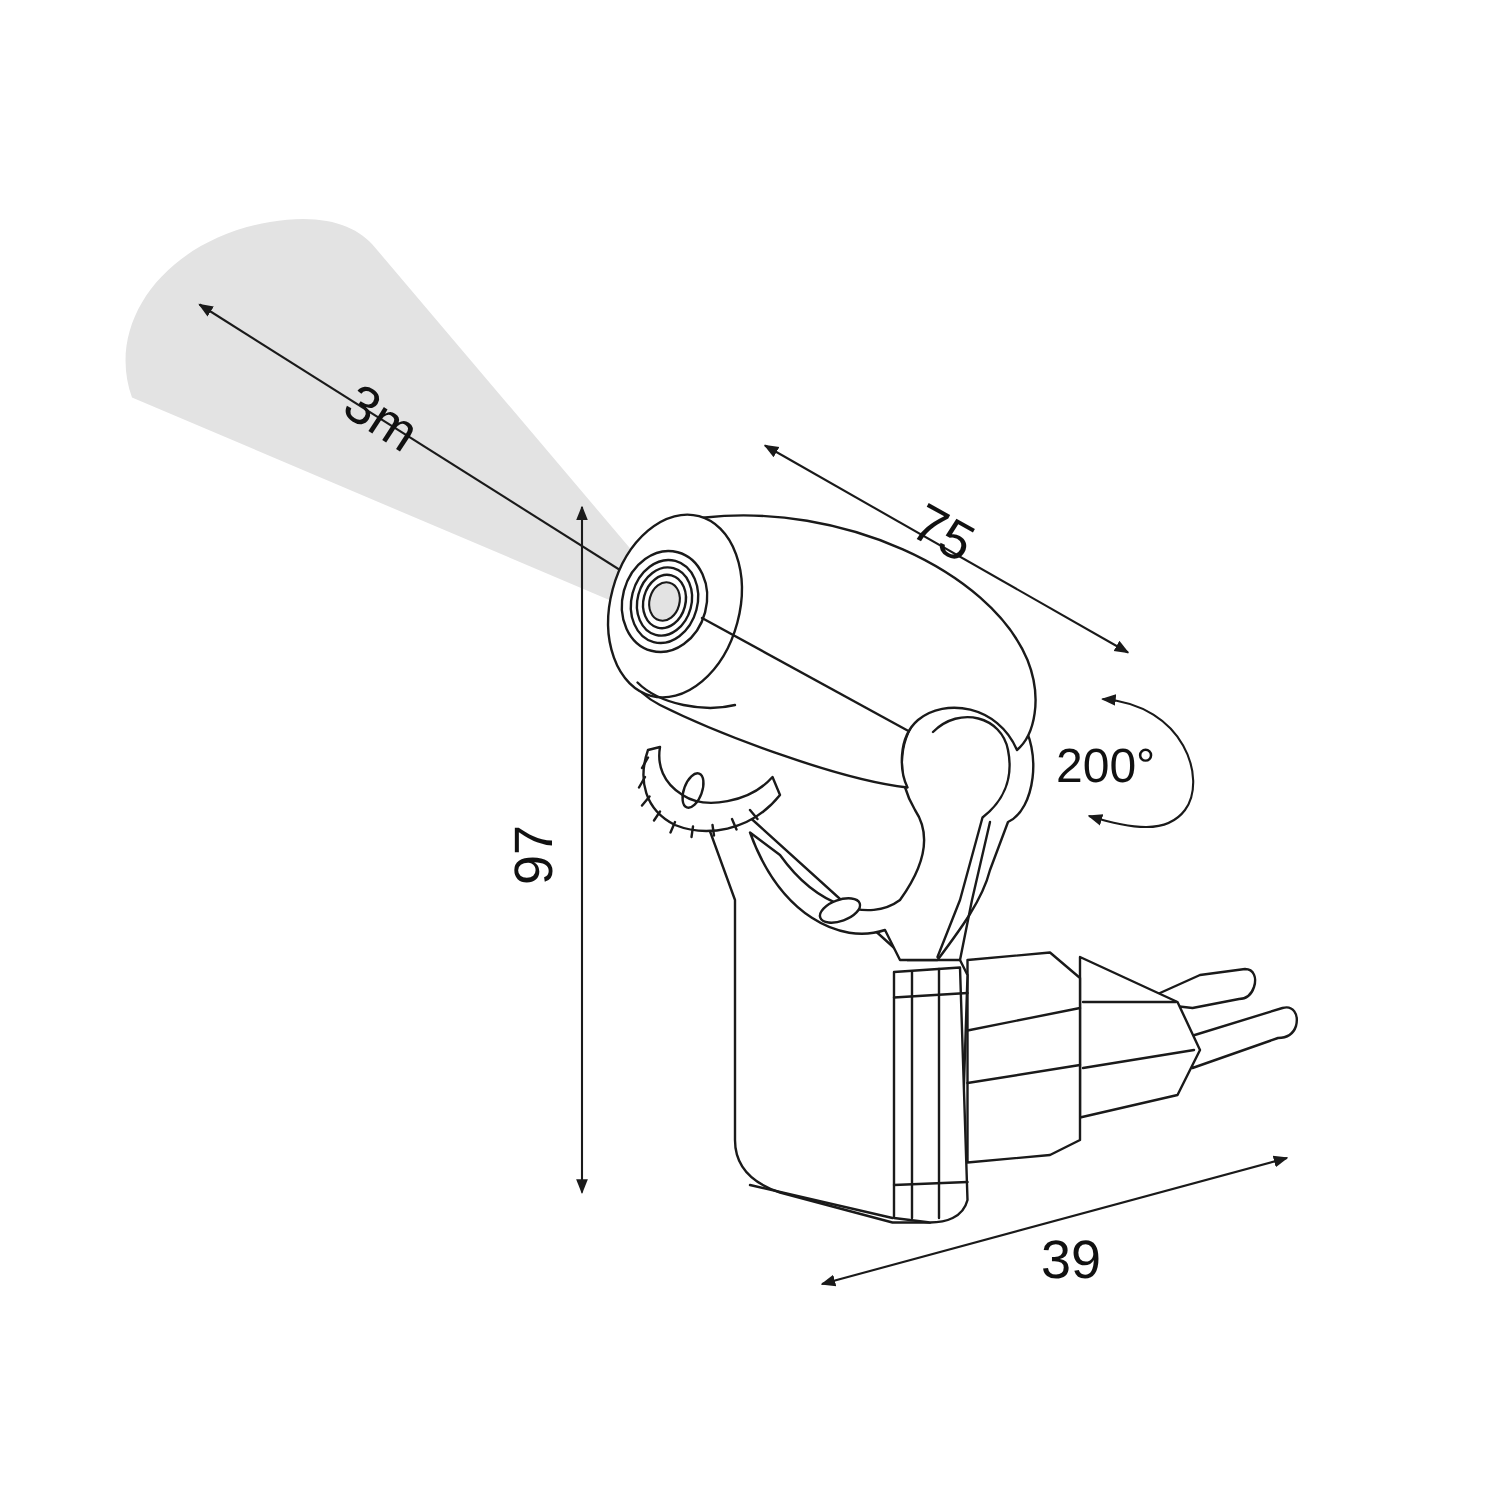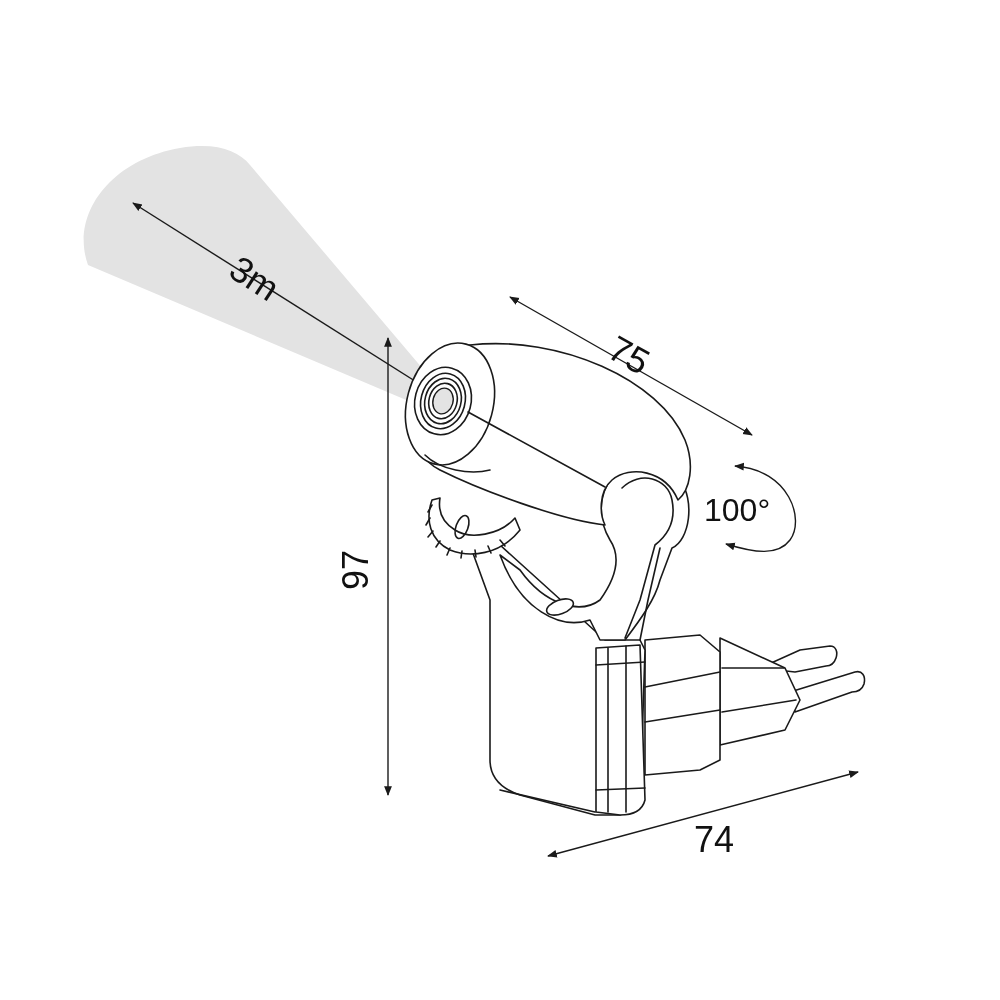--- a/index.html
+++ b/index.html
@@ -80,18 +80,18 @@
       <path class="fillw" d="M432,500 C425,520 430,540 450,550 C470,558 500,555 520,530 L515,518 C500,535 470,540 455,530 C442,522 438,510 440,498 Z"></path>
       <path class="stroke" d="M432,505 L428,512 M430,518 L426,525 M433,531 L428,537 M440,541 L436,547 M450,548 L447,555 M462,551 L461,558 M475,550 L476,557 M488,546 L491,553 M500,540 L505,546"></path>
       <ellipse class="stroke" cx="462" cy="527" rx="6" ry="12" transform="rotate(20 462 527)"></ellipse>
     </g>
   </svg>
 
   <div class="lbl" style="left:243px; top:250px; transform: rotate(33deg); transform-origin: left top;">3m</div>
 
   <div class="lbl" style="left:620px; top:330px; transform: rotate(29deg); transform-origin: left top;">75</div>
 
-  <div class="lbl" style="left:704px; top:494px; font-size:32px;">100°</div>
+  <div class="lbl" style="left:704px; top:494px; font-size:32px;">200°</div>
 
   <div class="lbl" style="left:338px; top:590px; transform: rotate(-90deg); transform-origin: left top;">97</div>
 
-  <div class="lbl" style="left:694px; top:822px;">74</div>
+  <div class="lbl" style="left:694px; top:822px;">39</div>
 </div>
 
 </body></html>

